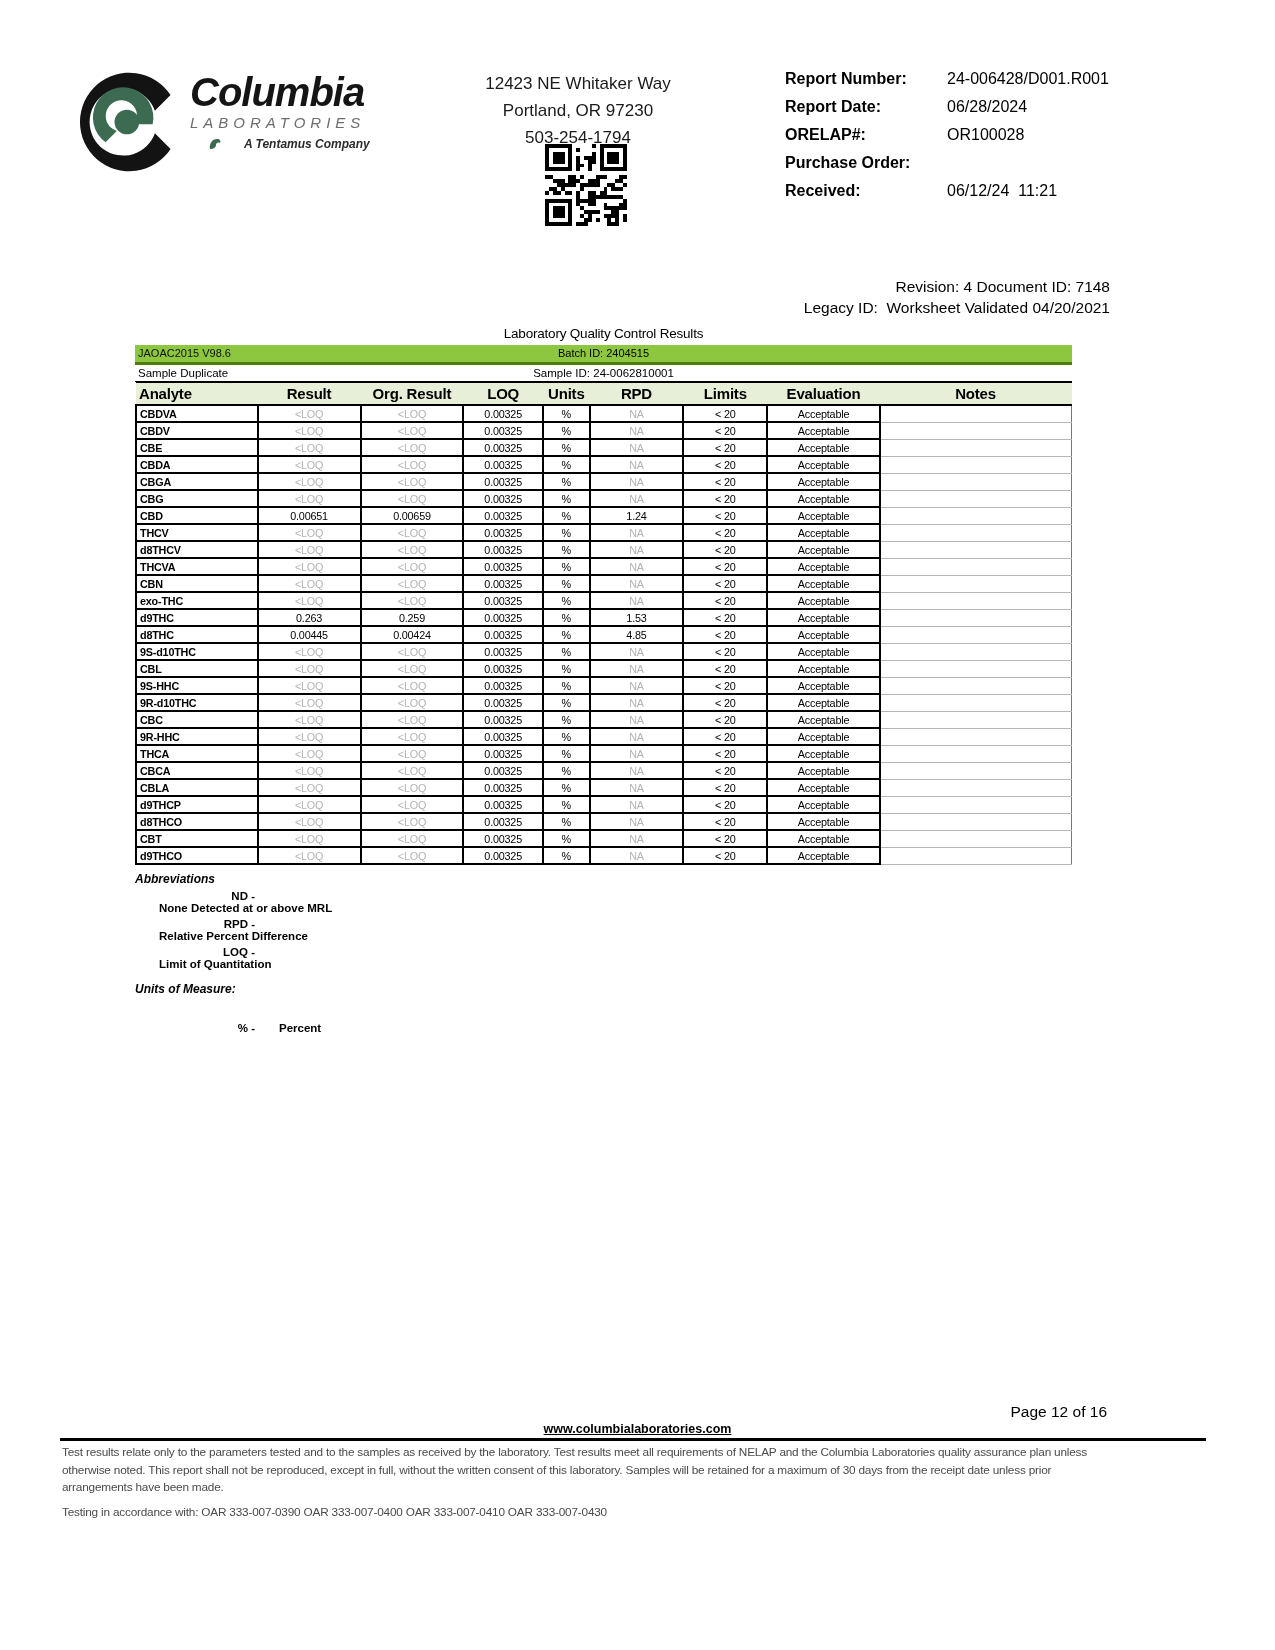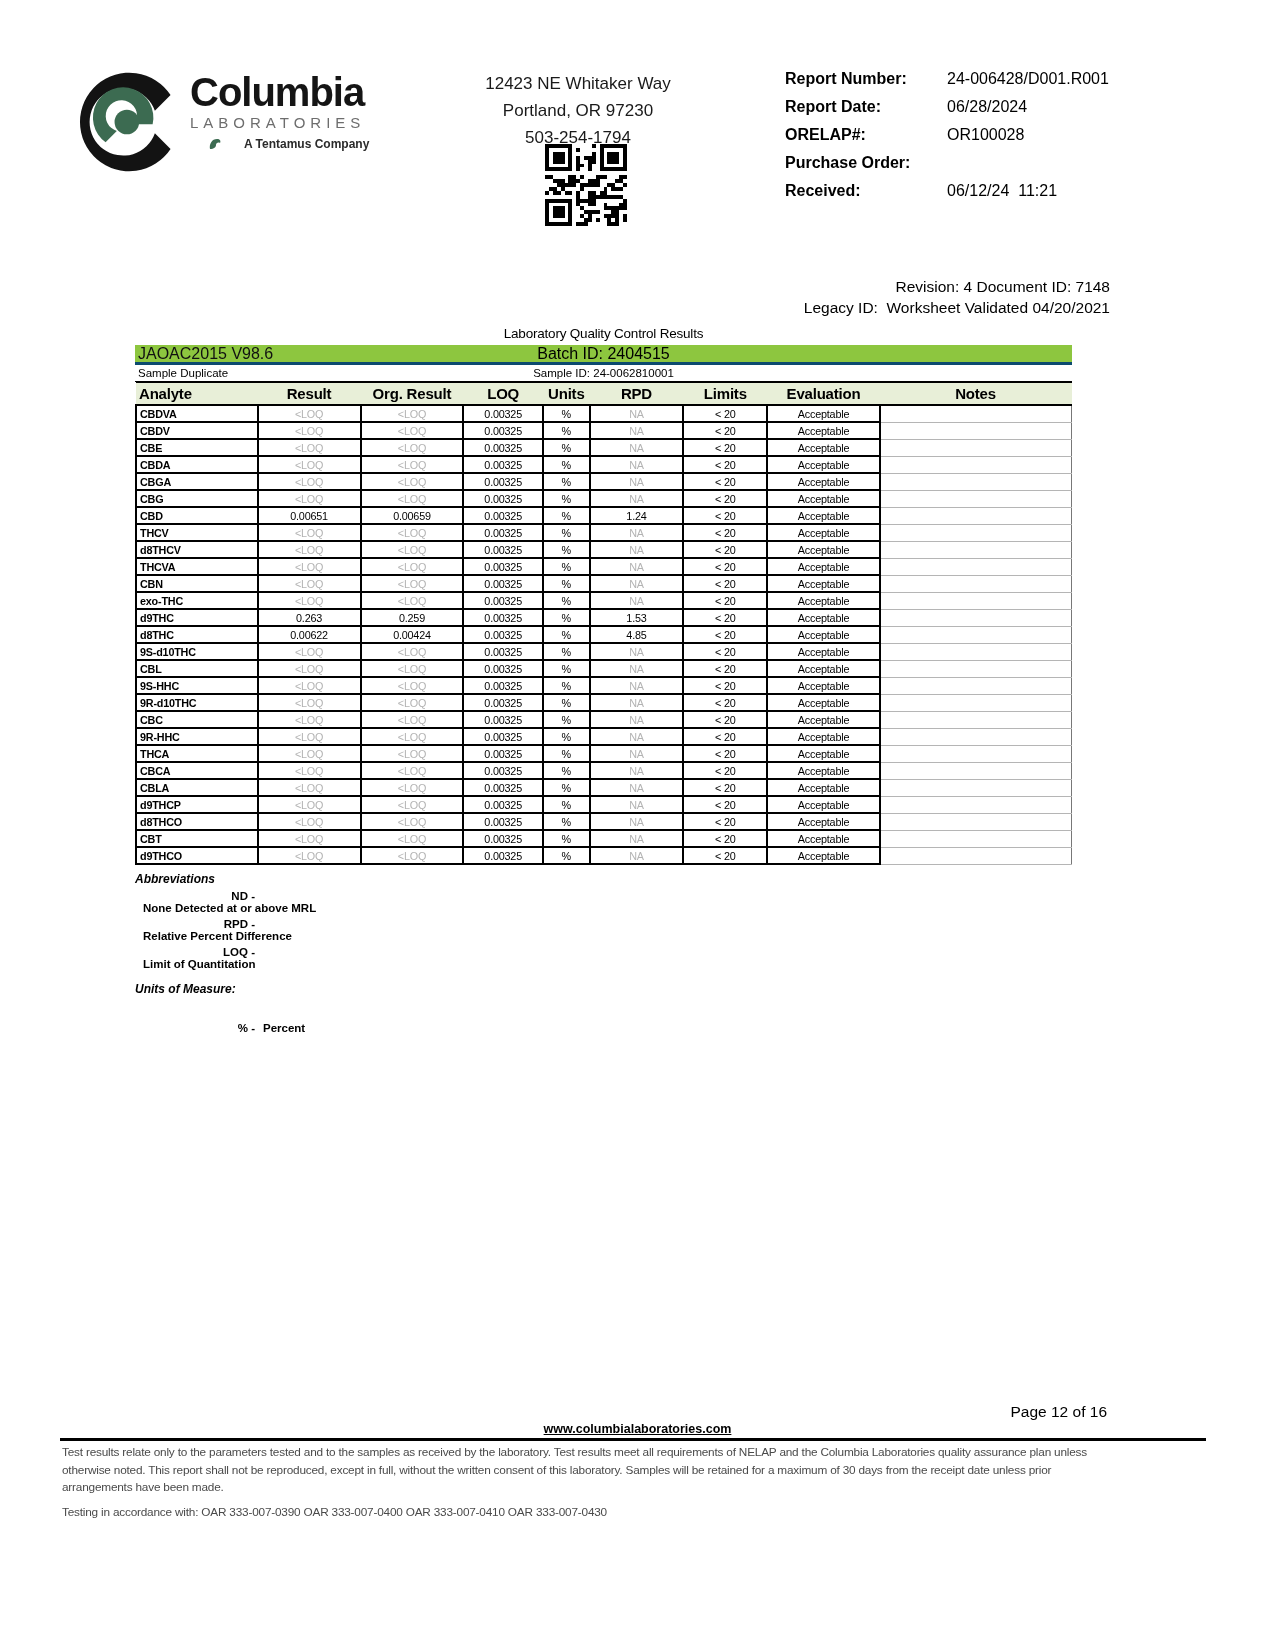--- a/index.html
+++ b/index.html
@@ -1,41 +1,41 @@
 <!DOCTYPE html>
 <html style="--green_bar: #8dc63f; --header_row: #e8efd8; --logo_green: #3c6b51; --muted: #b3b3b3;"><head>
 <meta charset="utf-8">
 <style>
   html,body{margin:0;padding:0;background:#e5e5e5;}
   .page{
     position:relative;width:1275px;height:1650px;background:#ffffff;margin:0 auto;
     font-family:"Liberation Sans","DejaVu Sans",sans-serif;color:#000;overflow:hidden;
   }
   
-  .logo-block{position:absolute;left:72px;top:66px;display:flex;align-items:flex-start;}
+  .logo-block{position:absolute;left:72px;top:66px;display:flex;align-items:flex-start;font-style:italic;}
   .logo-mark{width:112px;height:112px;}
   .logo-text{margin-left:6px;padding-top:6px;}
   .logo-brand{font-size:40px;font-weight:700;letter-spacing:-1px;line-height:40px;color:#151515;}
   .logo-sub{font-size:15px;letter-spacing:5px;color:#6d6d6d;margin-top:2px;}
   .logo-tagline{display:flex;align-items:center;gap:22px;margin-top:6px;margin-left:18px;
     font-size:12px;font-weight:700;color:#2b2b2b;}
   .addr-block{position:absolute;left:428px;top:70px;width:300px;text-align:center;
     font-size:17px;line-height:27px;color:#1a1a1a;}
   .qr{position:absolute;left:545px;top:144px;width:82px;height:82px;}
   .report-info{position:absolute;left:785px;top:70px;display:grid;
     grid-template-columns:162px auto;row-gap:10px;font-size:16px;}
   .rl{font-weight:700;}
   .rv{white-space:pre-wrap;}
   .revision-block{position:absolute;right:165px;top:276px;text-align:right;
     font-size:15.5px;line-height:21px;}
   
   .qc{position:absolute;left:135px;top:326px;width:937px;}
   .qc-title{text-align:center;font-size:13.5px;margin-bottom:4px;letter-spacing:-0.2px;}
   .method-bar{position:relative;background:var(--green_bar,#8dc63f);height:17px;
-    border-bottom:3px solid #0c4a6e;font-size:16px;line-height:17px;}
+    border-bottom:3px solid #4d7c0f;font-size:11px;line-height:17px;}
   .method-name{position:absolute;left:3px;top:0;font-weight:400;color:#111;}
   .method-center{text-align:center;}
   .sample-bar{position:relative;height:16px;border-bottom:1px solid #000;
     font-size:11.5px;line-height:16px;}
   .sample-name{position:absolute;left:3px;top:0;}
   .sample-center{text-align:center;}
   table.qc-table{width:100%;border-collapse:collapse;table-layout:fixed;
     font-size:10.8px;letter-spacing:-0.2px;}
   .qc-table th{background:var(--header_row,#e8efd8);font-weight:700;font-size:15px;
     border-top:1px solid #000;border-bottom:2px solid #000;padding:2px 3px;text-align:center;}
@@ -44,21 +44,21 @@
     overflow:hidden;white-space:nowrap;}
   .qc-table td.col-0{text-align:left;font-weight:700;padding-left:3px;}
   .qc-table td.col-8{border-top:1px solid #b5b5b5;border-bottom:1px solid #b5b5b5;
     border-right:1px solid #777;}
   .qc-table td.muted{color:var(--muted,#b3b3b3);}
   
   .abbr-block{position:absolute;left:135px;top:872px;font-size:11.5px;}
   .abbr-title{font-weight:700;font-style:italic;font-size:12px;}
   .abbr-row{display:flex;margin-top:4px;font-weight:600;flex-direction:column;}
   .abbr-key{width:120px;text-align:right;}
-  .abbr-text{margin-left:8px;}
+  .abbr-text{margin-left:24px;}
   .units-block{position:absolute;left:135px;top:982px;font-size:11.5px;}
   .units-title{font-weight:700;font-style:italic;font-size:12px;}
   .units-row{display:flex;margin-top:26px;font-weight:600;}
   
   .page-num{position:absolute;right:168px;top:1403px;font-size:15.5px;}
   .site-link{position:absolute;left:0;top:1422px;width:100%;text-align:center;
     font-size:12.5px;font-weight:700;text-decoration:underline;color:#000;}
   .foot-rule{position:absolute;left:60px;top:1438px;width:1146px;height:0;
     border-top:3px solid #000;}
   .disclaimer{position:absolute;left:62px;top:1444px;width:1060px;font-size:11.8px;
@@ -424,21 +424,21 @@
             <td class="col-2">0.259</td>
             <td class="col-3">0.00325</td>
             <td class="col-4">%</td>
             <td class="col-5">1.53</td>
             <td class="col-6">&lt; 20</td>
             <td class="col-7">Acceptable</td>
             <td class="col-8"></td>
           </tr>
           <tr>
             <td class="col-0">d8THC</td>
-            <td class="col-1">0.00622</td>
+            <td class="col-1">0.00445</td>
             <td class="col-2">0.00424</td>
             <td class="col-3">0.00325</td>
             <td class="col-4">%</td>
             <td class="col-5">4.85</td>
             <td class="col-6">&lt; 20</td>
             <td class="col-7">Acceptable</td>
             <td class="col-8"></td>
           </tr>
           <tr>
             <td class="col-0">9S-d10THC</td>

